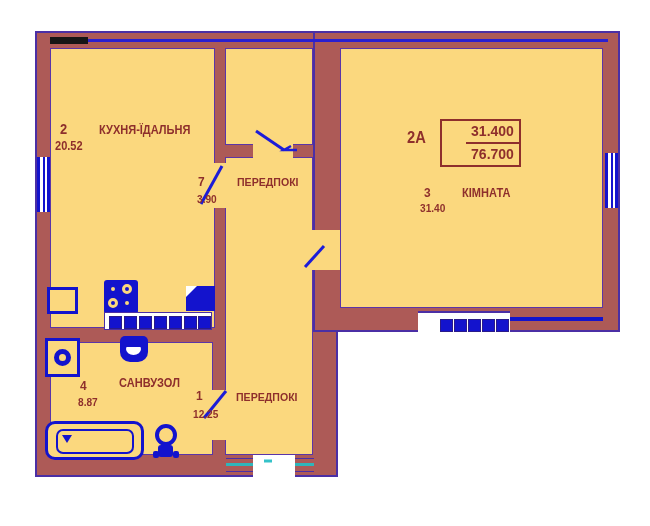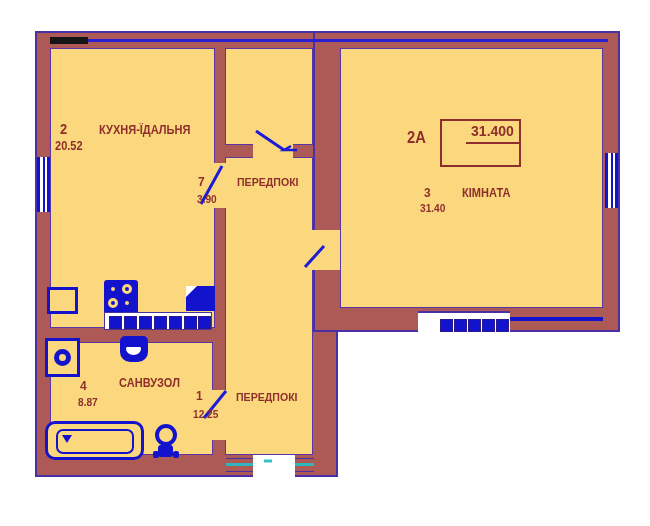--- a/index.html
+++ b/index.html
@@ -116,20 +116,21 @@
   <div class="lbl" style="left:55px;top:140px;font-size:12px;">20.52</div>
   <div class="lbl" style="left:99px;top:124px;font-size:12px;">КУХНЯ-ЇДАЛЬНЯ</div>
 
   <div class="lbl" style="left:198px;top:175px;font-size:13px;">7</div>
   <div class="lbl" style="left:197px;top:194px;font-size:11px;">3.90</div>
   <div class="lbl" style="left:237px;top:177px;font-size:11.5px;width:82px;overflow:hidden;">ПЕРЕДПОКІ</div>
 
   <div class="lbl" style="left:407px;top:130px;font-size:16px;">2А</div>
   <div class="tbox" style="left:440px;top:119px;width:77px;height:44px;">
     <div class="trow" style="border-bottom:2px solid #8e2f2c;">31.400</div>
+    <div class="trow">76.700</div>
   </div>
 
   <div class="lbl" style="left:424px;top:186px;font-size:13px;">3</div>
   <div class="lbl" style="left:462px;top:187px;font-size:12px;">КІМНАТА</div>
   <div class="lbl" style="left:420px;top:203px;font-size:11px;">31.40</div>
 
   <div class="lbl" style="left:80px;top:379px;font-size:13px;">4</div>
   <div class="lbl" style="left:78px;top:397px;font-size:11px;">8.87</div>
   <div class="lbl" style="left:119px;top:377px;font-size:12px;">САНВУЗОЛ</div>
 

